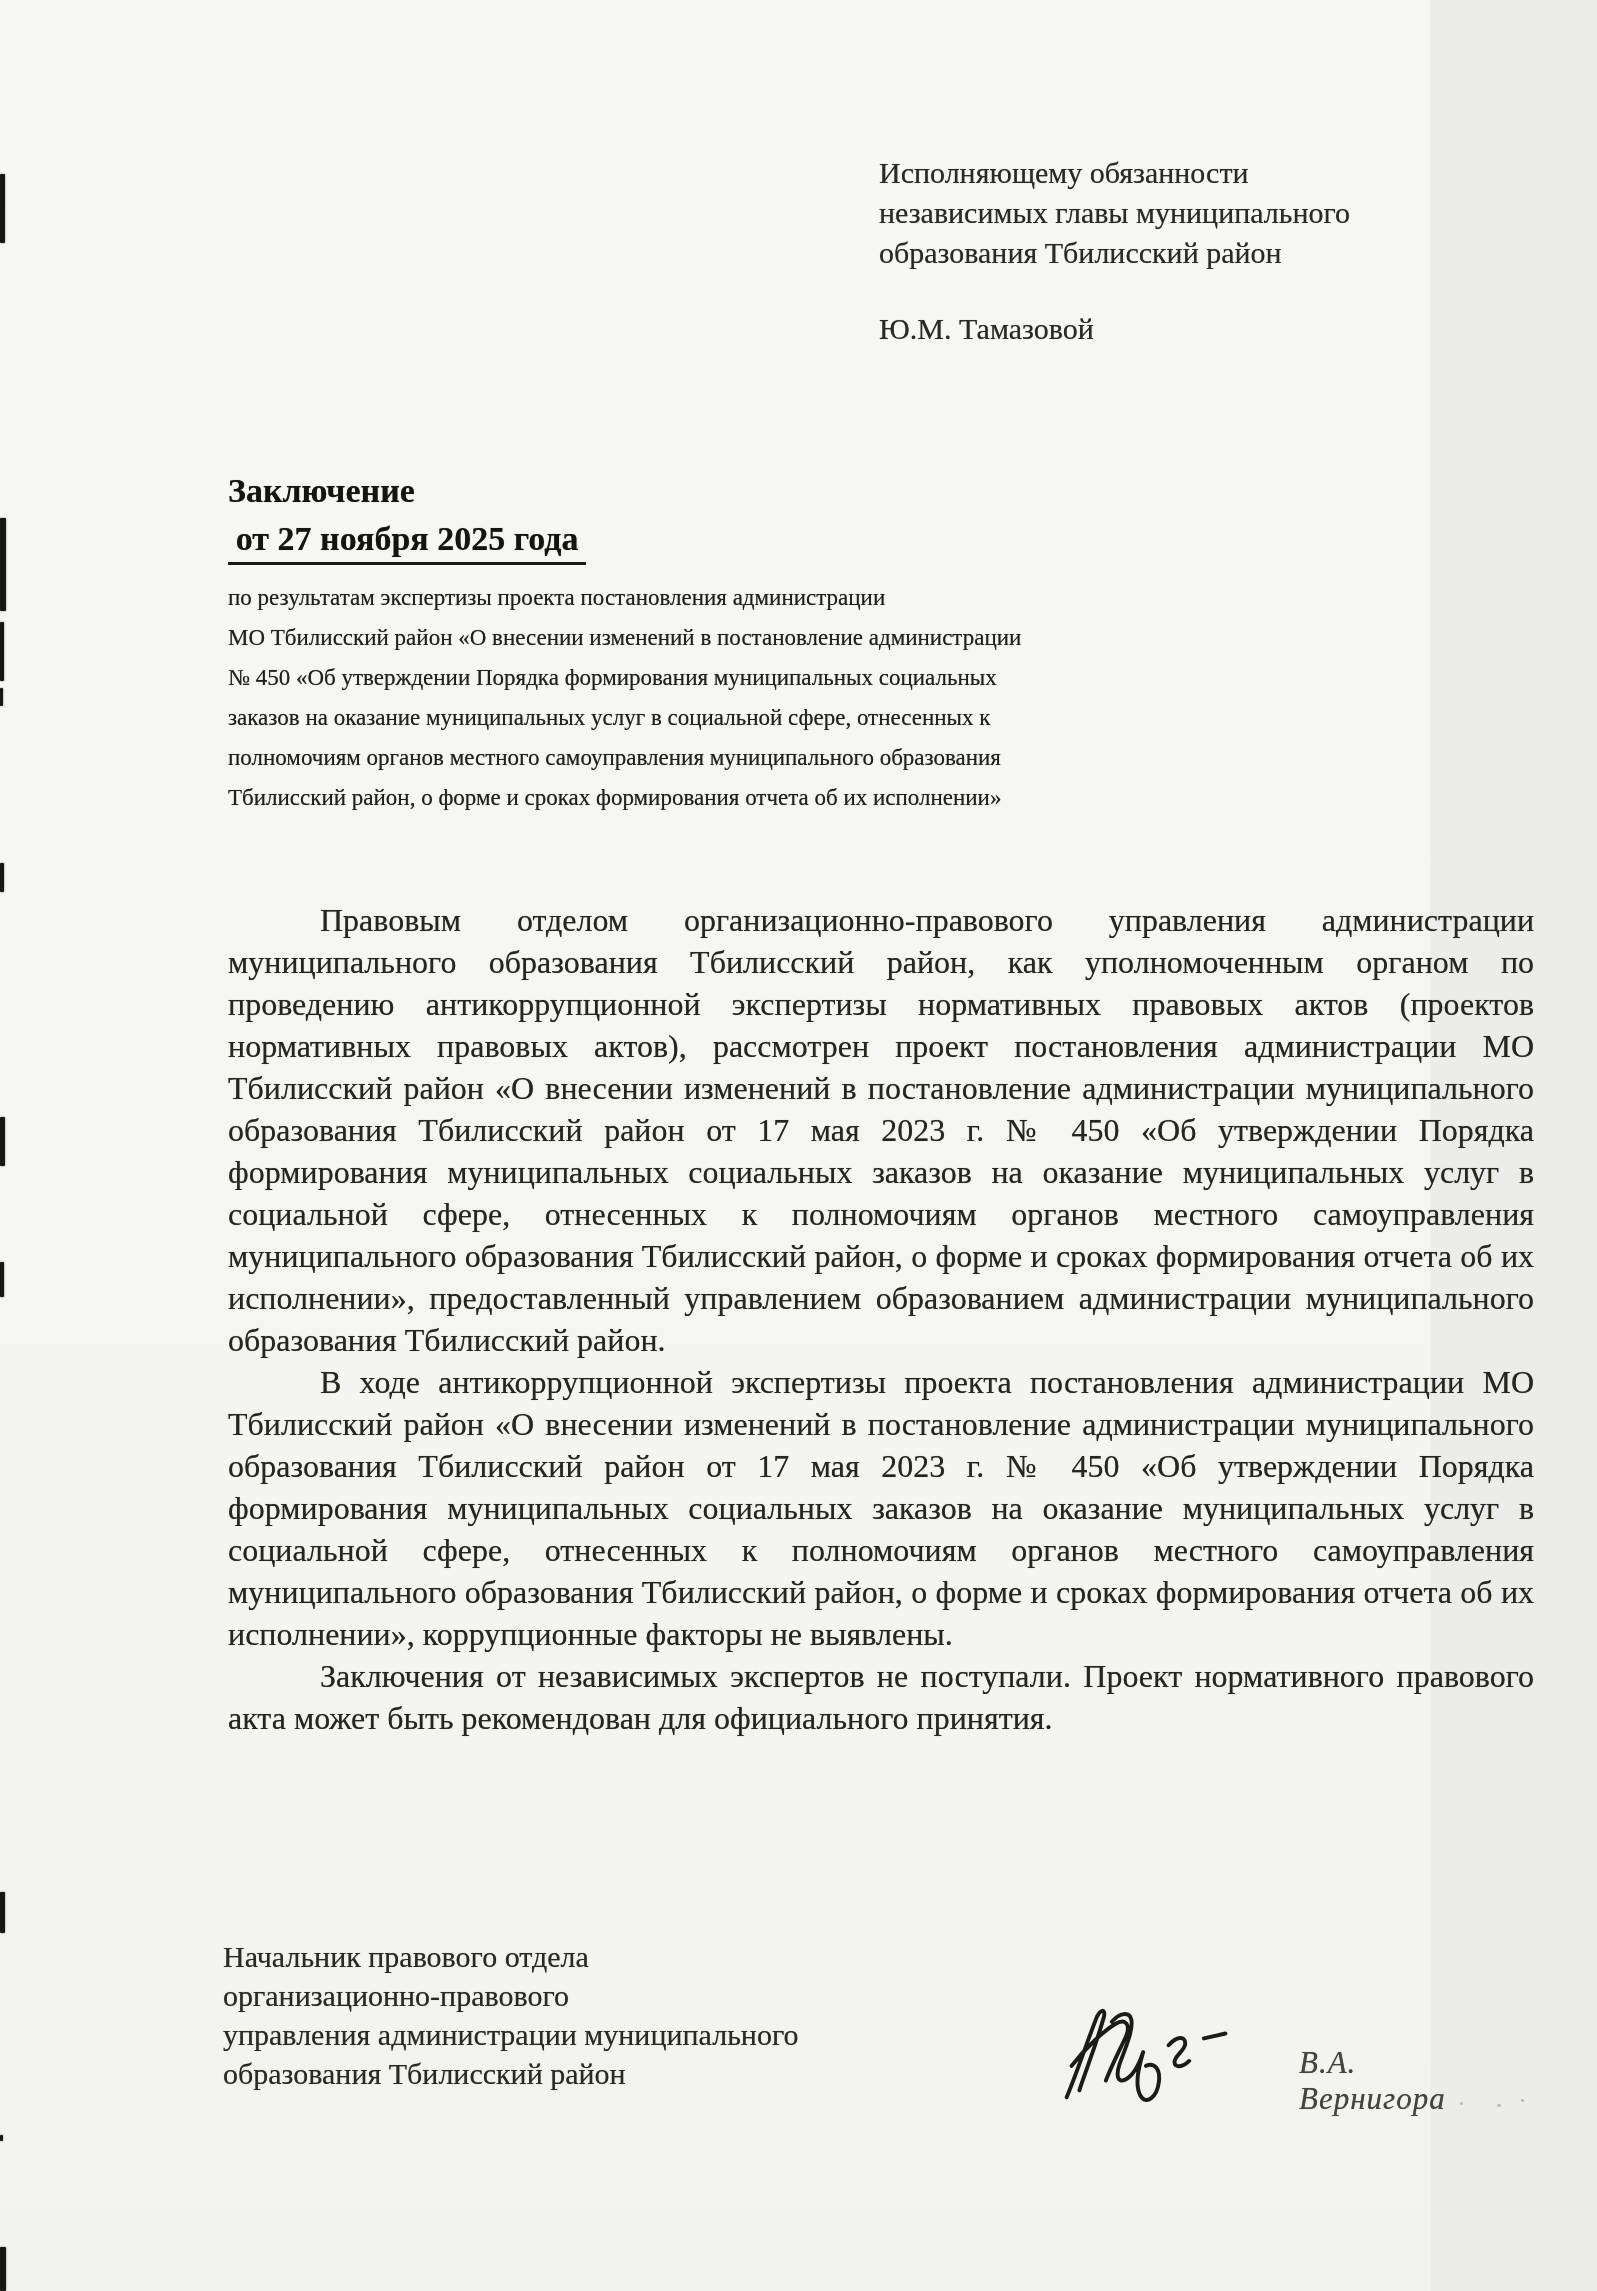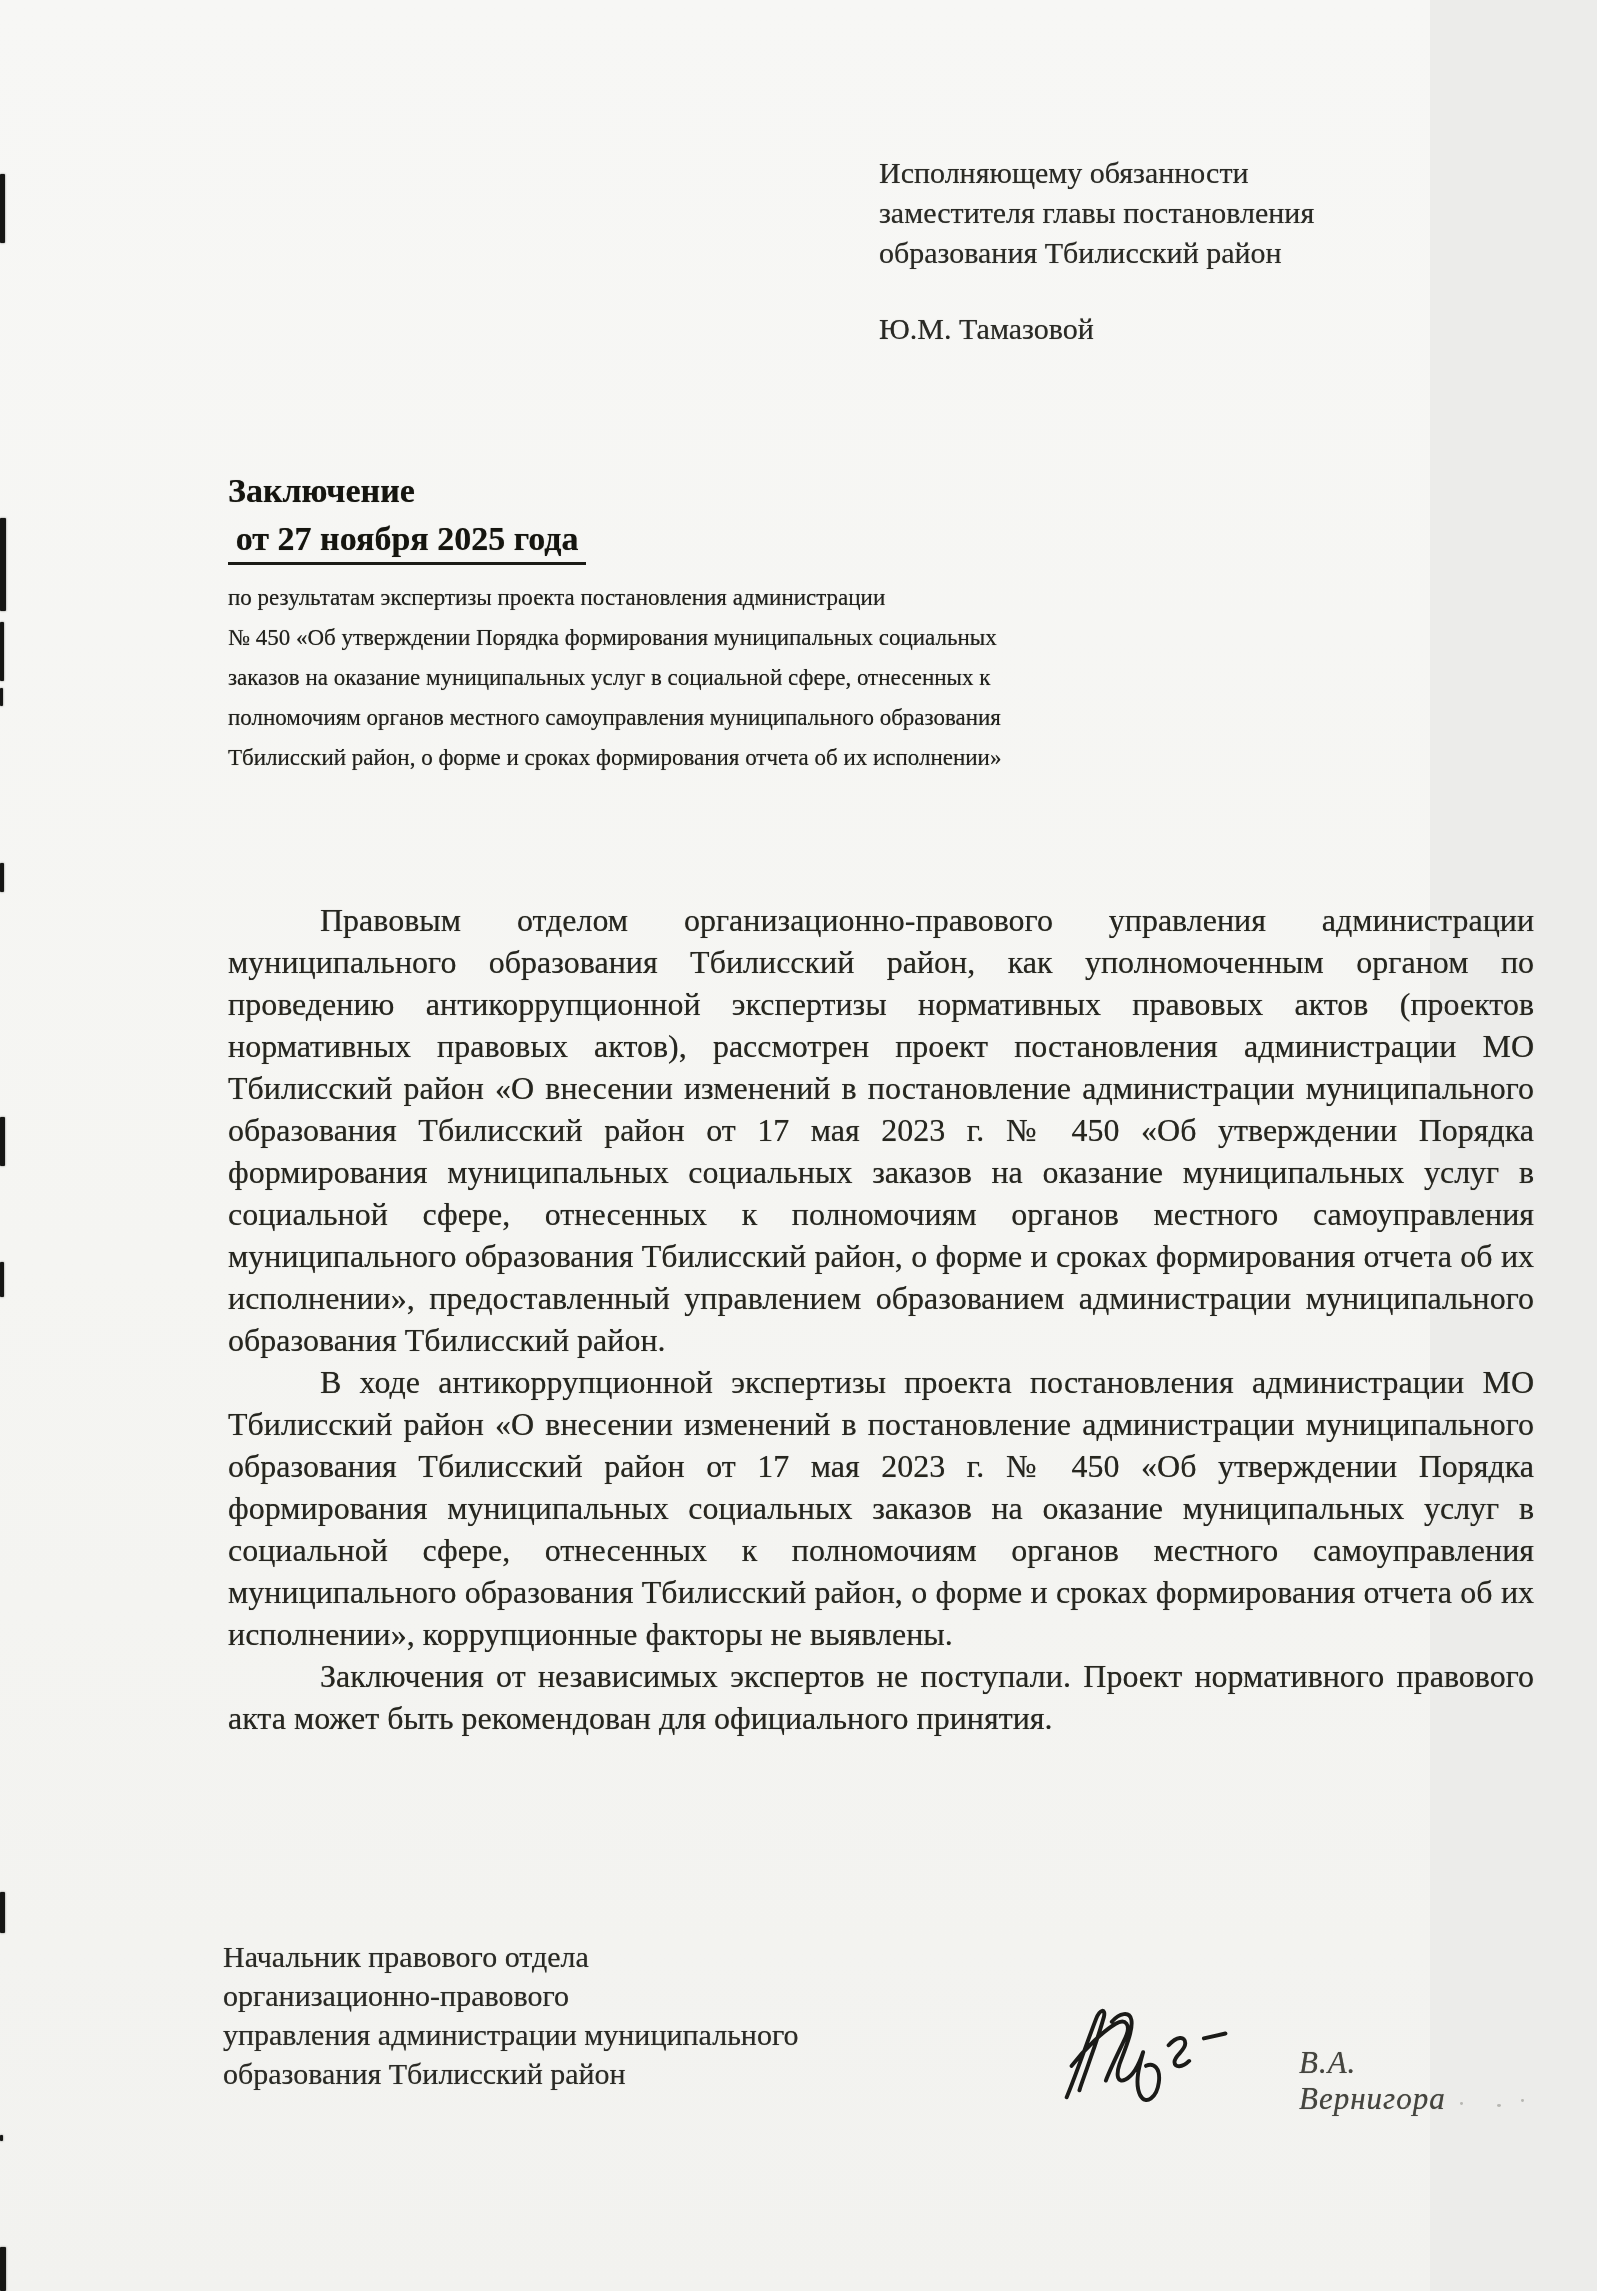--- a/index.html
+++ b/index.html
@@ -125,32 +125,33 @@
     opacity: 0.55;
   }
 </style>
 </head>
 <body>
 
 <div class="page scan-text">
 
   <div class="addressee">
     <div>Исполняющему обязанности</div>
-    <div>заместителя главы постановления</div>
+    <div>независимых главы муниципального</div>
     <div>образования Тбилисский район</div>
     <div class="name">Ю.М. Тамазовой</div>
   </div>
 
   <div class="title-block">
     <div class="title-heading">Заключение</div>
     <div class="title-date">
       <span>от 27 ноября 2025 года</span>
     </div>
     <div class="title-sub">
       <div>по результатам экспертизы проекта постановления администрации</div>
+      <div>МО Тбилисский район «О внесении изменений в постановление администрации</div>
       <div>№ 450 «Об утверждении Порядка формирования муниципальных социальных</div>
       <div>заказов на оказание муниципальных услуг в социальной сфере, отнесенных к</div>
       <div>полномочиям органов местного самоуправления муниципального образования</div>
       <div>Тбилисский район, о форме и сроках формирования отчета об их исполнении»</div>
     </div>
   </div>
 
   <div class="body-text">
     <p>Правовым отделом организационно-правового управления администрации муниципального образования Тбилисский район, как уполномоченным органом по проведению антикоррупционной экспертизы нормативных правовых актов (проектов нормативных правовых актов), рассмотрен проект постановления администрации МО Тбилисский район «О внесении изменений в постановление администрации муниципального образования Тбилисский район от 17 мая 2023 г. № 450 «Об утверждении Порядка формирования муниципальных социальных заказов на оказание муниципальных услуг в социальной сфере, отнесенных к полномочиям органов местного самоуправления муниципального образования Тбилисский район, о форме и сроках формирования отчета об их исполнении», предоставленный управлением образованием администрации муниципального образования Тбилисский район.</p>
     <p>В ходе антикоррупционной экспертизы проекта постановления администрации МО Тбилисский район «О внесении изменений в постановление администрации муниципального образования Тбилисский район от 17 мая 2023 г. № 450 «Об утверждении Порядка формирования муниципальных социальных заказов на оказание муниципальных услуг в социальной сфере, отнесенных к полномочиям органов местного самоуправления муниципального образования Тбилисский район, о форме и сроках формирования отчета об их исполнении», коррупционные факторы не выявлены.</p>

